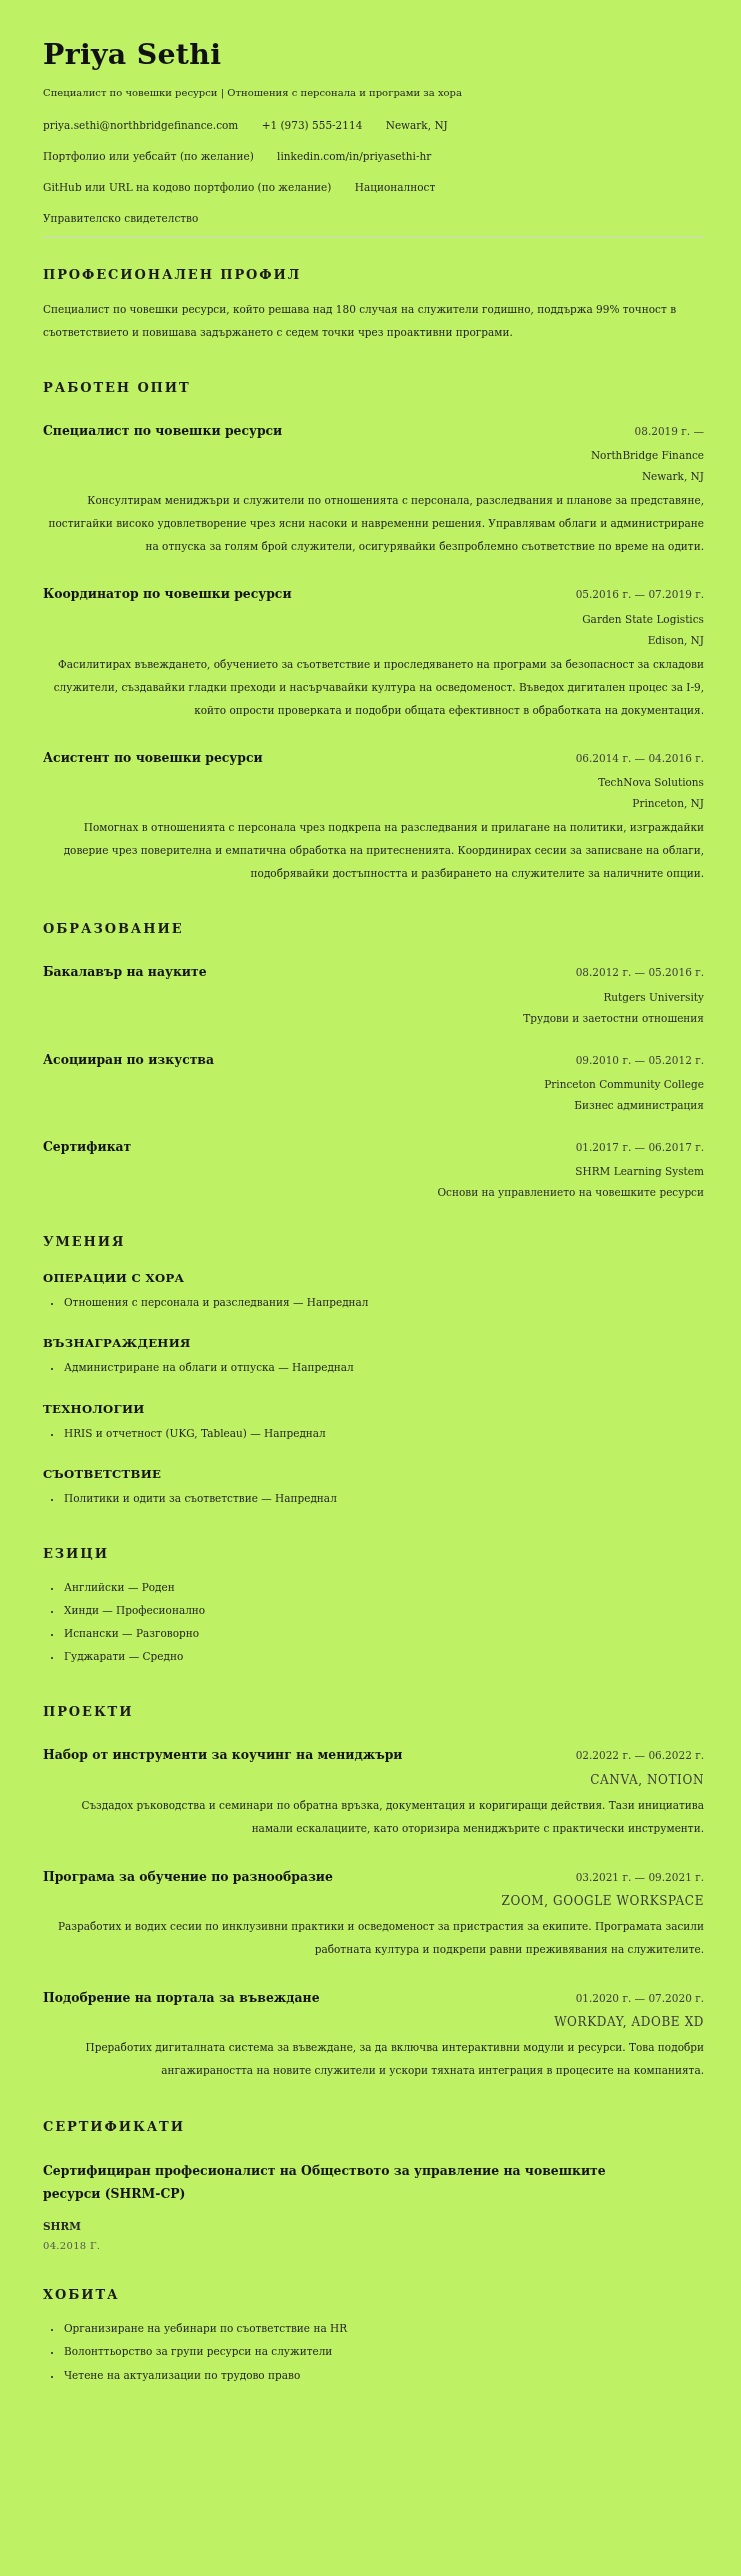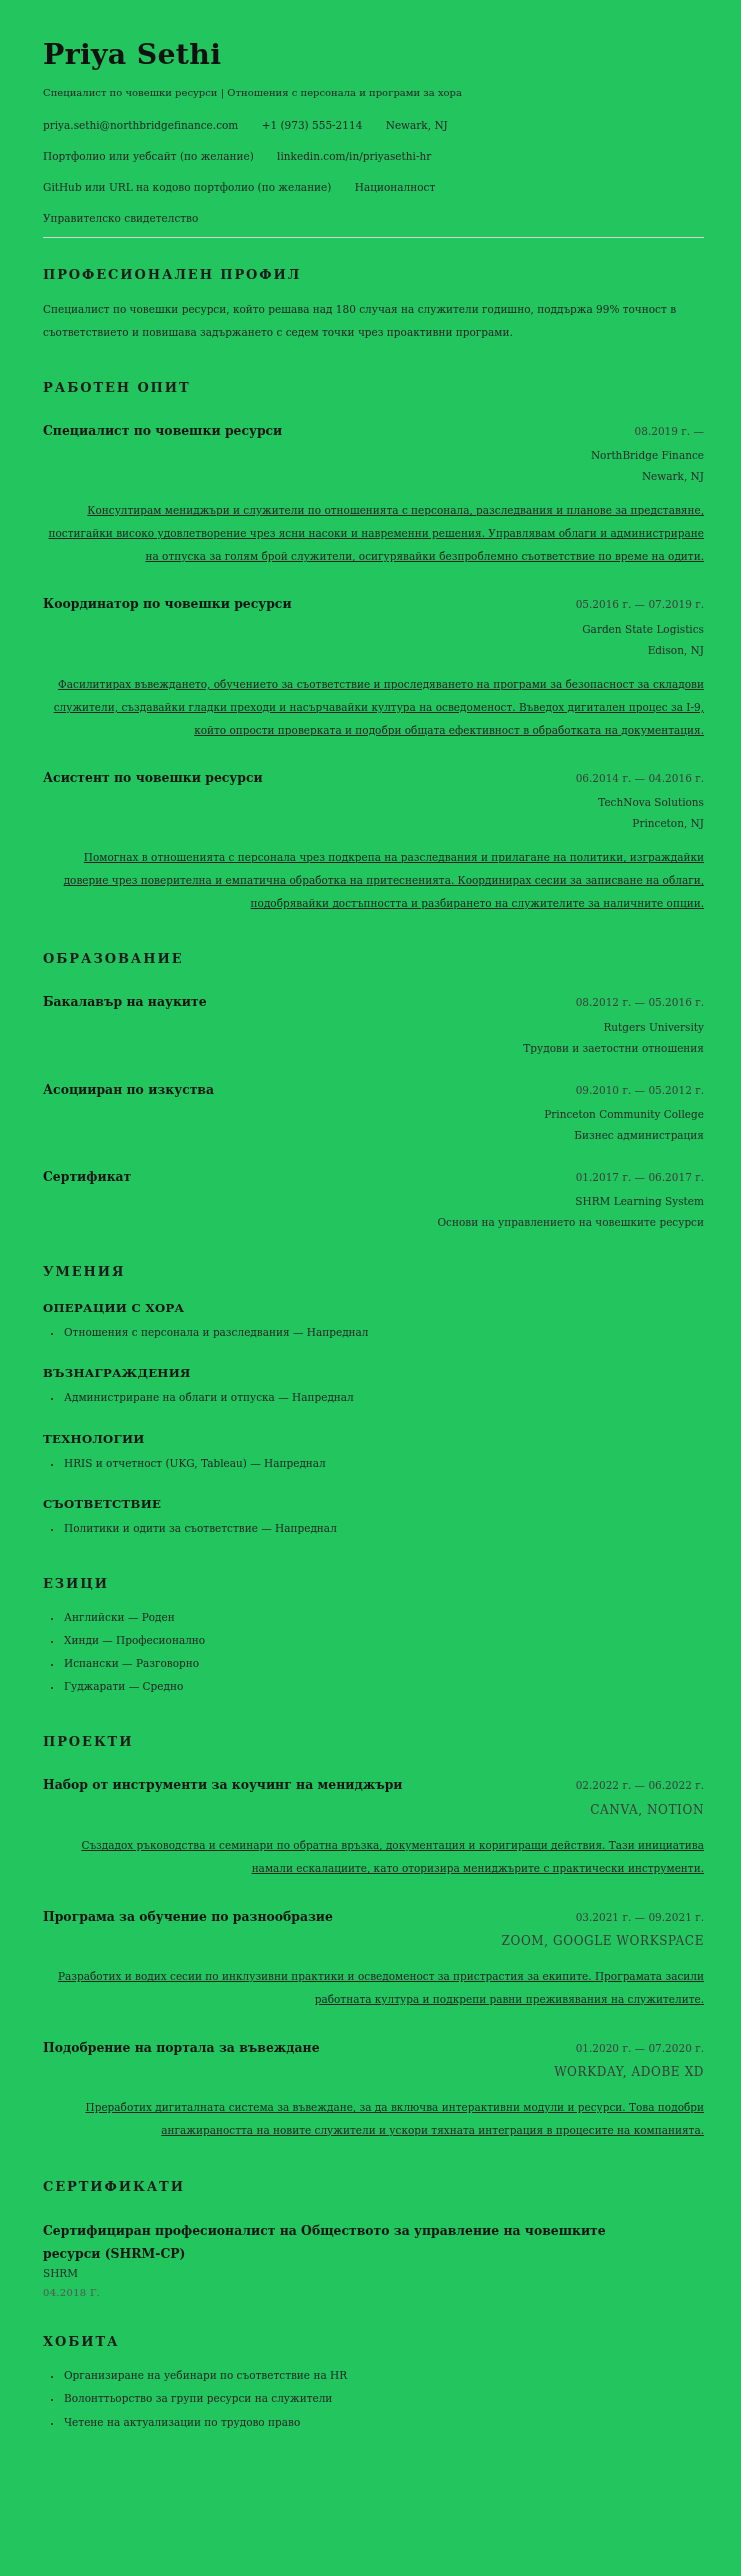--- a/index.html
+++ b/index.html
@@ -7,21 +7,21 @@
     font-family: "DejaVu Serif", "Liberation Serif", serif;
     color: #242424;
     -webkit-font-smoothing: antialiased;
   }
   .page {
     width: 742px;
     min-height: 2576px;
     margin: 0 auto;
     box-sizing: border-box;
     padding: 38px 38px 56px 43px;
-    background: #22c55e;
+    background: #bef264;
   }
   
   h1.name {
     margin: 0;
     font-size: 28.4px;
     font-weight: bold;
     color: #111111;
     letter-spacing: 0.3px;
     line-height: 1.15;
   }
@@ -76,21 +76,21 @@
     line-height: 1.6;
     max-width: 494px;
   }
   .dates {
     font-size: 10.5px;
     color: #3d3d3d;
     white-space: nowrap;
     padding-left: 12.4px;
   }
   .line { font-size: 10.5px; color: #2a2a2a; margin-top: 8.7px; }
-  .desc { margin-top: 17px; text-decoration: underline; }
+  .desc { margin-top: 7px; }
   .tools {
     margin-top: 8px;
     font-size: 12px;
     letter-spacing: 0.6px;
     color: #3b3b3b;
   }
   
   h3.cat {
     margin: 22px 0 0 0;
     font-size: 11.7px;
@@ -112,21 +112,21 @@
   ul.blist li::marker { color: #1a1a1a; font-size: 8px; }
   
   .cert-title {
     margin: 25px 0 0 0;
     font-size: 12.4px;
     font-weight: bold;
     color: #141414;
     line-height: 1.9;
     max-width: 618px;
   }
-  .cert-issuer { font-size: 10.5px; color: #2a2a2a; margin-top: 1px; }
+  .cert-issuer { font-size: 10.5px; color: #2a2a2a; margin-top: 14px; font-weight: bold; }
   .cert-date {
     font-size: 10px;
     letter-spacing: 0.3px;
     color: #555555;
     margin-top: 8.7px;
   }
 </style>
 </head>
 <body>
 

